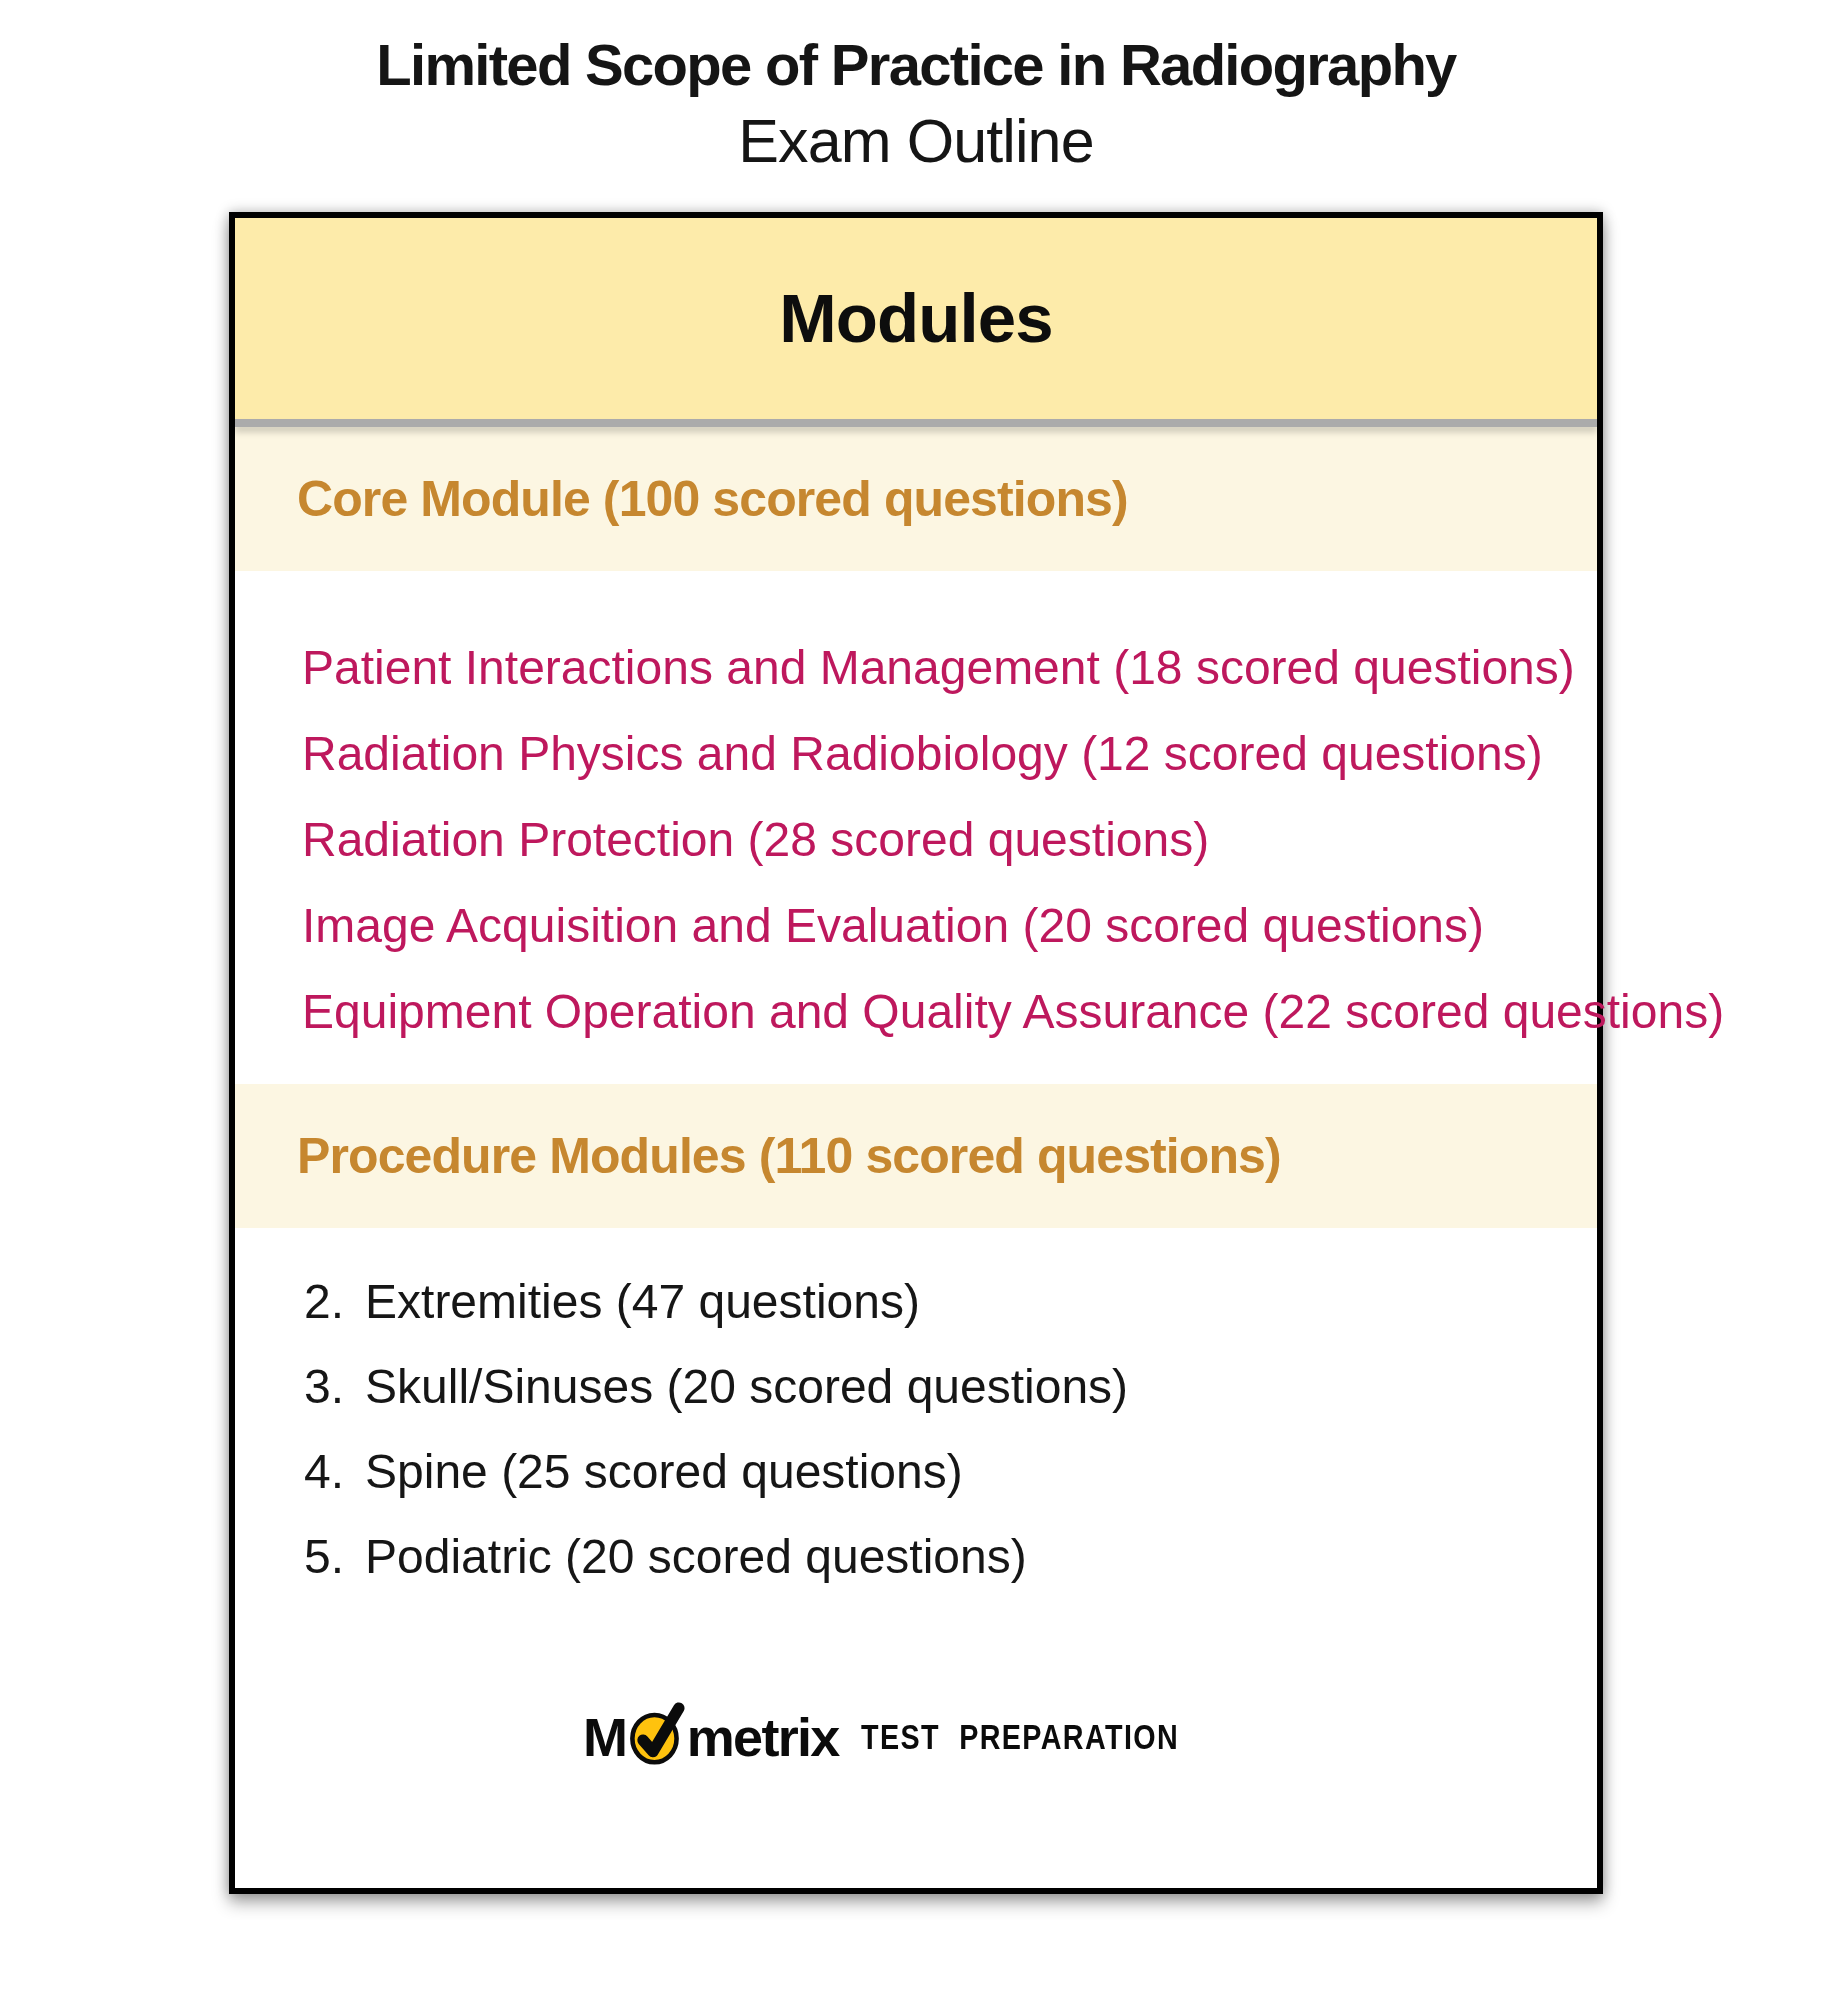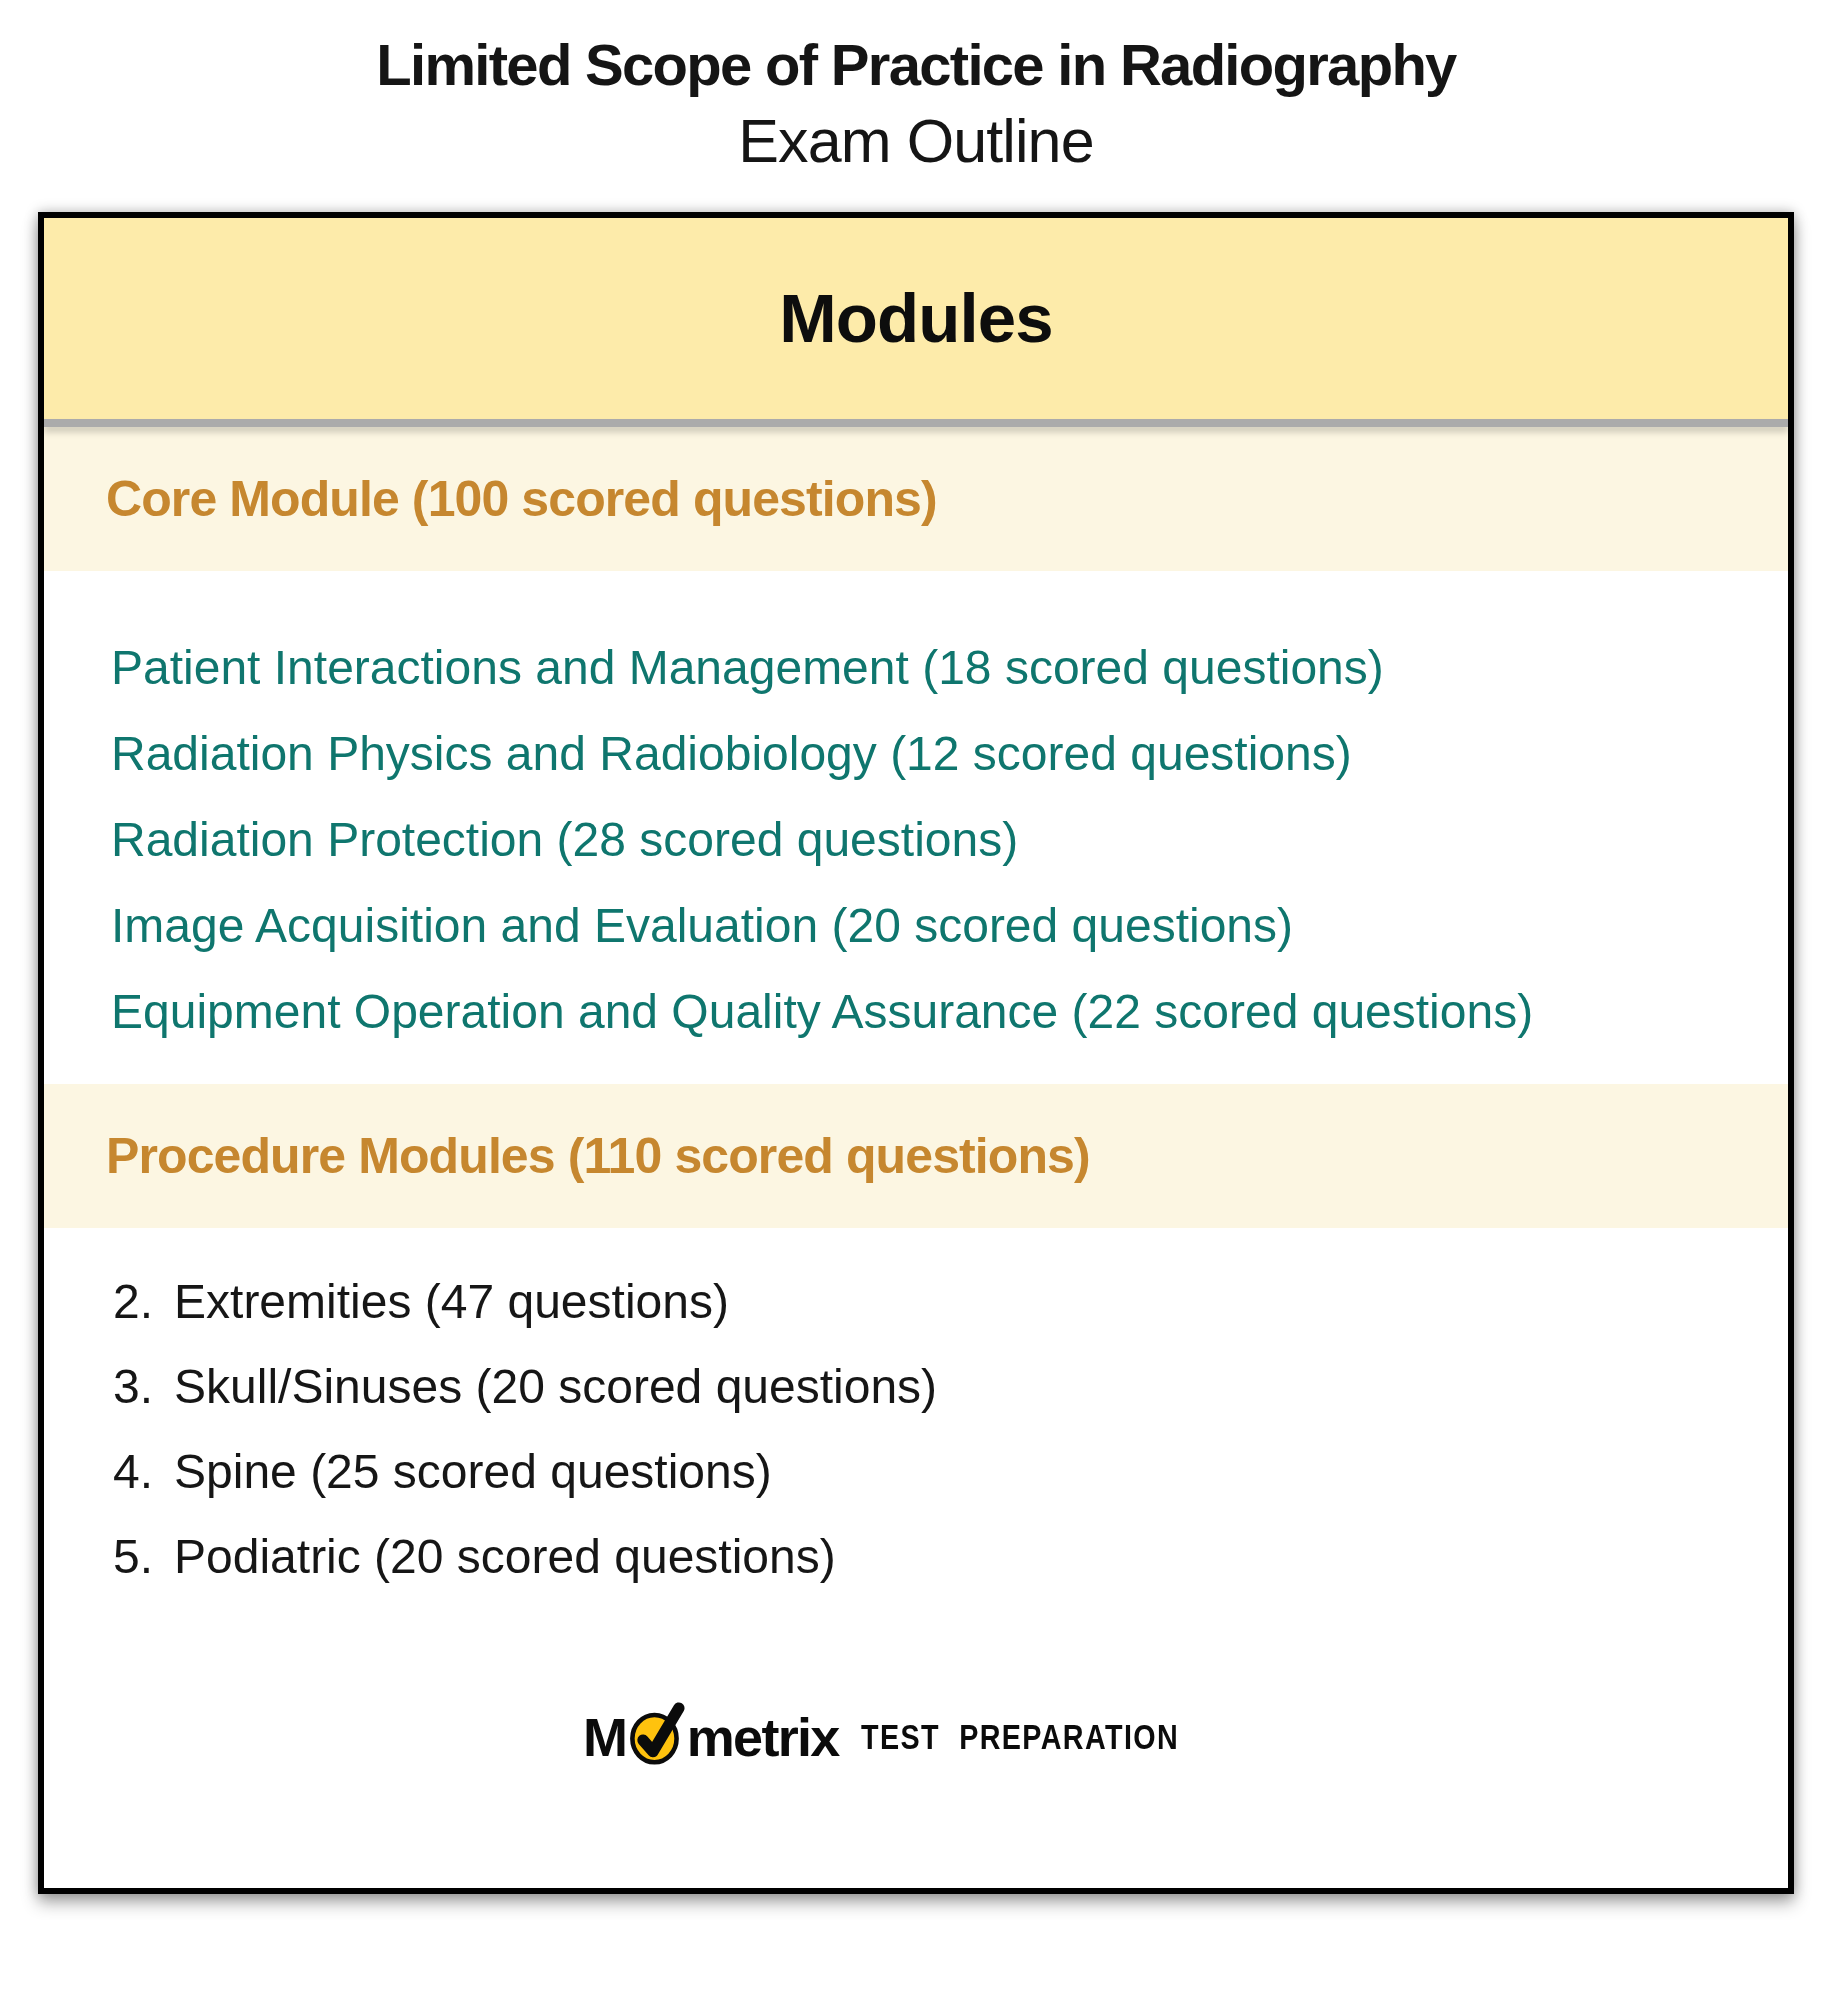--- a/index.html
+++ b/index.html
@@ -28,21 +28,21 @@
   }
   .page-subtitle {
     text-align: center;
     font-size: 61px;
     font-weight: normal;
     letter-spacing: -0.9px;
     color: #151515;
     margin-top: 8px;
   }
   .panel {
-    width: 1756px;
+    width: 1374px;
     margin: 36px auto 0 auto;
     border: 6px solid #000000;
     background: #ffffff;
     box-shadow: 0 0 12px rgba(0,0,0,0.28), 0 10.4px 15.6px rgba(0,0,0,0.30);
     display: flex;
     flex-direction: column;
     height: 1682px;
   }
   .panel-header {
     background: #FDEBAA;
@@ -74,21 +74,21 @@
     margin-top: 7px;
   }
   .plain-list {
     list-style: none;
     padding: 54px 35px 22.5px 67px;
   }
   .plain-list li {
     font-size: 48px;
     line-height: 86px;
     font-weight: normal;
-    color: #0f766e;
+    color: #be185d;
     white-space: nowrap;
   }
   .num-list {
     list-style: none;
     padding: 31px 35px 8.6px 69px;
   }
   .num-list li {
     font-size: 48px;
     line-height: 85px;
     color: #161616;

